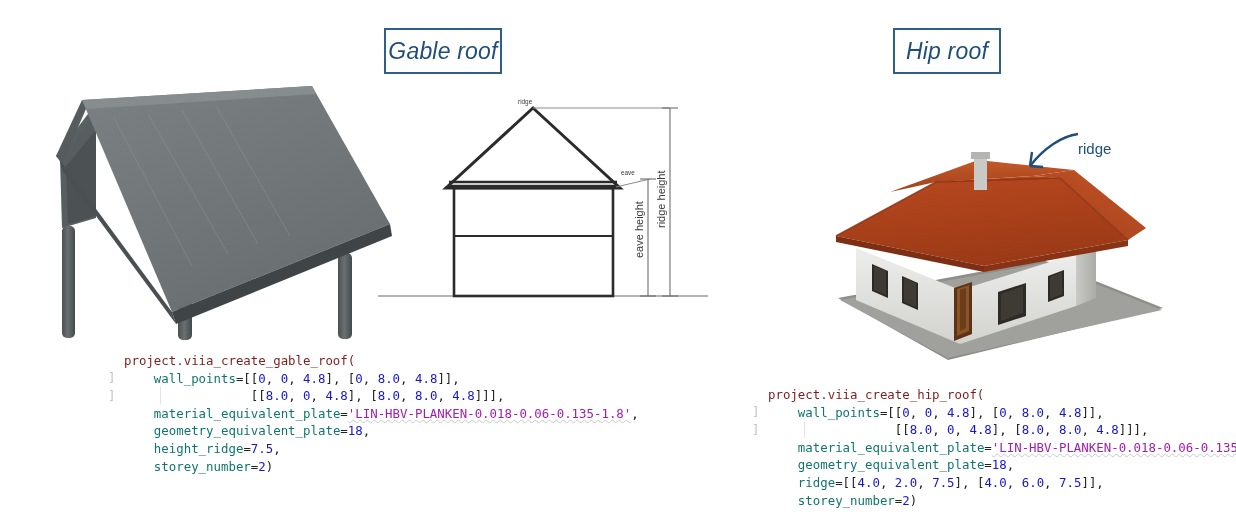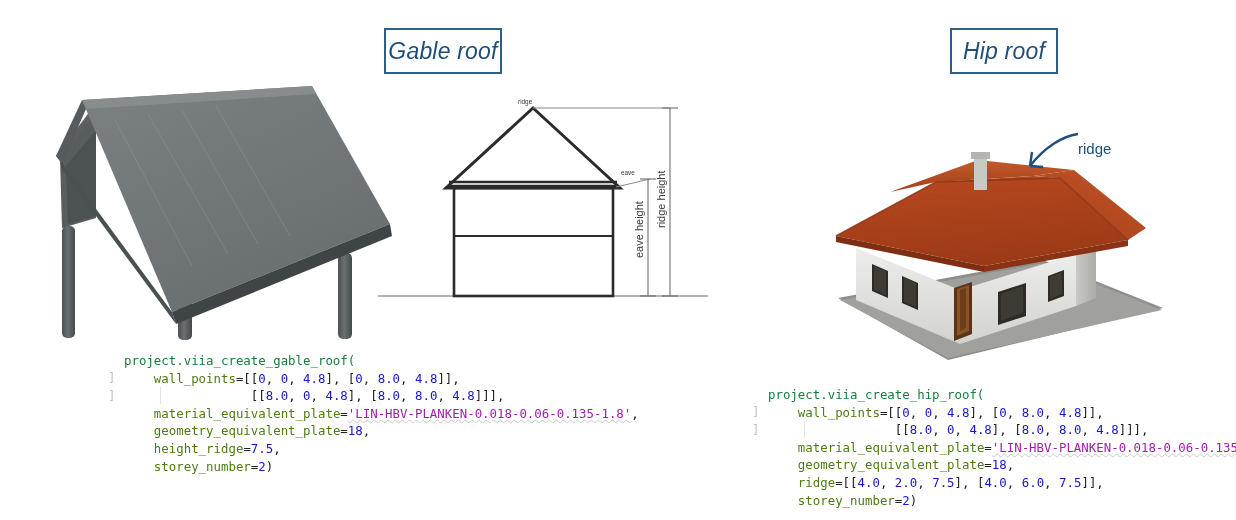--- a/index.html
+++ b/index.html
@@ -7,43 +7,43 @@
        font-family:"Liberation Sans",sans-serif;}
 
   .stage{position:absolute;left:0;top:0;width:1236px;height:428px;border-radius:14px;}
 
   
   .title-box{position:absolute;border:2px solid #2E5F8A;background:#ffffff;
              display:flex;align-items:center;justify-content:center;
              font-style:italic;font-size:23px;color:#1F4E79;
              font-family:"Liberation Sans",sans-serif;letter-spacing:.2px;}
   #title-gable{left:384px;top:28px;width:114px;height:42px;}
-  #title-hip{left:950px;top:28px;width:104px;height:42px;}
+  #title-hip{left:893px;top:28px;width:104px;height:42px;}
 
   
   .render{position:absolute;}
   #render-gable{left:52px;top:78px;width:345px;height:262px;}
   #render-hip{left:828px;top:148px;width:340px;height:225px;}
 
   
   #diagram{position:absolute;left:378px;top:88px;width:330px;height:232px;}
 
   
   #ridge-annot{position:absolute;left:1018px;top:126px;width:150px;height:56px;}
   .annot-label{position:absolute;left:1078px;top:140px;font-size:15px;
                color:#1F4E79;font-family:"Liberation Sans",sans-serif;}
 
   
   .code{position:absolute;font-family:"DejaVu Sans Mono","Liberation Mono",monospace;
         font-size:12.4px;line-height:17.6px;white-space:pre;color:#202020;}
   #code-gable{left:124px;top:352px;}
   #code-hip{left:768px;top:386px;}
   .code .ln{display:block;height:17.6px;}
-  .fn{color:#15803d;}
-  .param{color:#4d7c0f;}
+  .fn{color:#7f1d1d;}
+  .param{color:#0f766e;}
   .num{color:#1414D2;}
   .str{color:#a21caf;}
   .punc{color:#202020;}
   .ustr{text-decoration:underline;text-decoration-style:wavy;
         text-decoration-color:#c9c9c9;text-decoration-thickness:1px;}
 
   
   .gutter{position:absolute;color:#c2c2c2;font-family:"DejaVu Sans Mono",monospace;
           font-size:12.4px;line-height:17.6px;white-space:pre;}
   #gutter-gable{left:108px;top:369px;}

